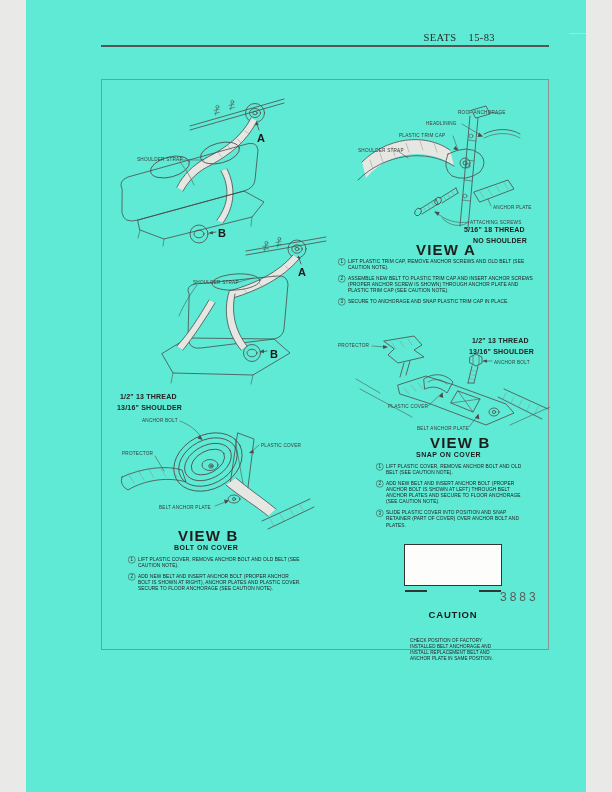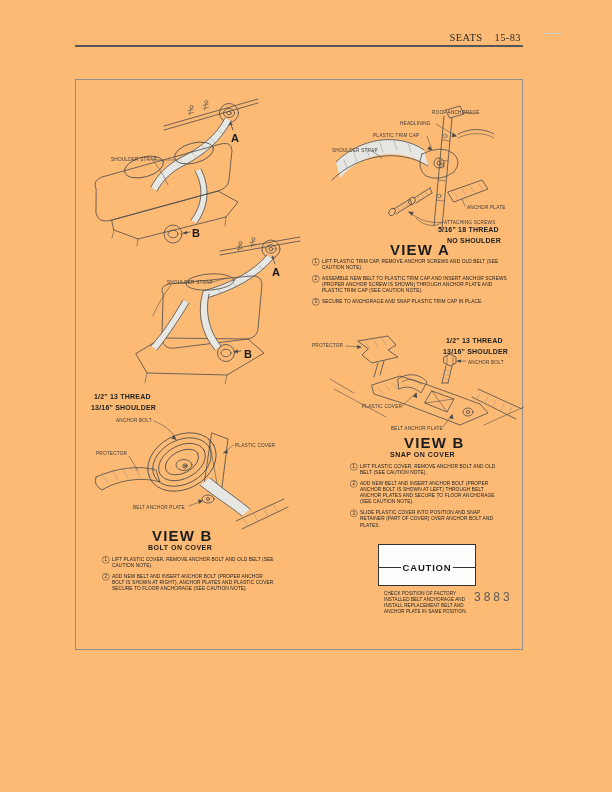--- a/index.html
+++ b/index.html
@@ -1,16 +1,16 @@
 <!DOCTYPE html>
 <html><head>
 <meta charset="utf-8">
 <style>
   html,body{margin:0;padding:0;background:#e9e9e7;}
-  .page{position:relative;width:612px;height:792px;background:#fdba74;margin:0 auto;
+  .page{position:relative;width:560px;height:792px;background:#5eead4;margin:0 auto;
         font-family:"Liberation Sans",sans-serif;color:#2e2e2e;overflow:hidden;}
   
   .hdr{position:absolute;top:32px;right:91px;font-family:"Liberation Serif",serif;
        font-size:10.5px;letter-spacing:.4px;color:#2a2a2a;}
   .hdr span{margin-left:9px;}
   .hdr-rule{position:absolute;left:75px;top:45px;width:448px;height:1.8px;background:#565656;}
   .artifact{position:absolute;left:543px;top:33px;width:18px;height:1px;background:#cfcfcd;}
   .frame{position:absolute;left:75px;top:79px;width:446px;height:569px;border:1.3px solid #8f8f8f;}
   
   .sec{position:absolute;}
@@ -25,21 +25,21 @@
   
   .steps{position:absolute;transform:scale(.5);transform-origin:0 0;}
   .step{display:flex;gap:5px;margin-bottom:9px;}
   .step .num{flex:0 0 auto;width:13px;height:13px;border:1.5px solid #3a3a3a;border-radius:50%;
              font-size:9px;line-height:13px;text-align:center;color:#222;}
   .step .txt{font-size:9.6px;line-height:1.3;letter-spacing:.2px;color:#222;}
   
   .caution{position:absolute;left:378px;top:544px;width:96px;height:40px;border:1.7px solid #343434;background:#fdfdfc;}
   .caution-head{display:flex;align-items:center;margin-top:1px;}
   .caution-head .dash{flex:1;height:1.7px;background:#343434;}
-  .caution-title{font-weight:bold;font-size:9.5px;letter-spacing:.8px;color:#1b1b1b;padding:16px 2px;}
+  .caution-title{font-weight:bold;font-size:9.5px;letter-spacing:.8px;color:#1b1b1b;padding:16px 2px;margin-top:47px;}
   .caution-body{width:176px;font-size:9.2px;line-height:1.25;letter-spacing:.2px;color:#222;
                 transform:scale(.5);transform-origin:0 0;margin:2px 0 0 5px;}
   .fig-code{position:absolute;left:474px;top:590px;font-size:12px;letter-spacing:3px;color:#5c5c5c;}
   .caption{position:absolute;left:0;top:654px;width:612px;text-align:center;font-size:8.4px;
            letter-spacing:.15px;color:#474747;}
   
   .art path,.art ellipse,.art circle,.art line,.art rect{fill:none;stroke:#4b4b4b;stroke-width:.8;
         stroke-linecap:round;stroke-linejoin:round;}
   .art .fb{fill:#e6e6e2;stroke:none;}
   .art .fi{fill:#4b4b4b;stroke:none;}

